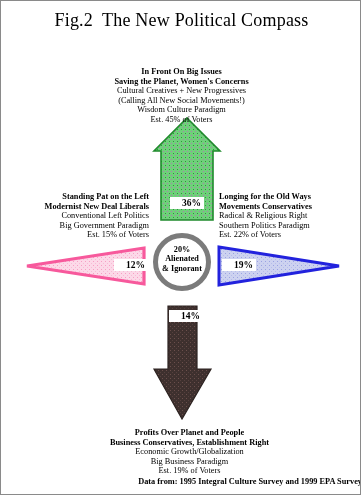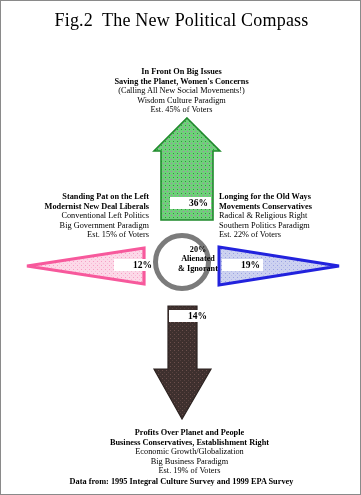--- a/index.html
+++ b/index.html
@@ -66,21 +66,21 @@
   #bottom-text {
     left: 8px;
     top: 427px;
     width: 361px;
     text-align: center;
   }
   #footer-text {
     left: 0;
     top: 476px;
     width: 361px;
-    text-align: center;
+    text-align: right;
     font-size: 8.3px;
     font-weight: bold;
   }
 
   
   #arrows {
     position: absolute;
     left: 0;
     top: 0;
     width: 361px;
@@ -88,21 +88,21 @@
   }
 
   
   .pct {
     position: absolute;
     font-family: "Liberation Serif", "DejaVu Serif", serif;
     font-size: 9.5px;
     font-weight: bold;
     color: #000000;
     background: #ffffff;
-    padding: 1px 3px 1px 19px;
+    padding: 1px 3px 1px 12px;
     line-height: 10px;
     white-space: nowrap;
   }
   #pct-up    { left: 169px; top: 196px; }
   #pct-left  { left: 113px; top: 258px; }
   #pct-right { left: 221px; top: 258px; }
   #pct-down  { left: 168px; top: 309px; }
 
   
   #center-circle {
@@ -112,21 +112,21 @@
     width: 58px;
     height: 58px;
     border: 5px solid #7b7b7b;
     border-radius: 50%;
     box-sizing: border-box;
     background: transparent;
     z-index: 5;
   }
   #center-label {
     position: absolute;
-    left: 168px;
+    left: 152px;
     top: 244px;
     width: 58px;
     text-align: center;
     font-family: "Liberation Serif", "DejaVu Serif", serif;
     font-size: 8.2px;
     line-height: 9.4px;
     font-weight: bold;
     color: #000000;
     z-index: 6;
     white-space: nowrap;
@@ -181,20 +181,21 @@
   </div>
 
   <div class="pct" id="pct-up">36%</div>
   <div class="pct" id="pct-left">12%</div>
   <div class="pct" id="pct-right">19%</div>
   <div class="pct" id="pct-down">14%</div>
 
   <div class="textblock" id="top-text">
     <span class="ln b">In Front On Big Issues</span>
     <span class="ln b">Saving the Planet, Women's Concerns</span>
+    <span class="ln">Cultural Creatives + New Progressives</span>
     <span class="ln">(Calling All New Social Movements!)</span>
     <span class="ln">Wisdom Culture Paradigm</span>
     <span class="ln">Est. 45% of Voters</span>
   </div>
 
   <div class="textblock" id="left-text">
     <span class="ln b">Standing Pat on the Left</span>
     <span class="ln b">Modernist New Deal Liberals</span>
     <span class="ln">Conventional Left Politics</span>
     <span class="ln">Big Government Paradigm</span>

